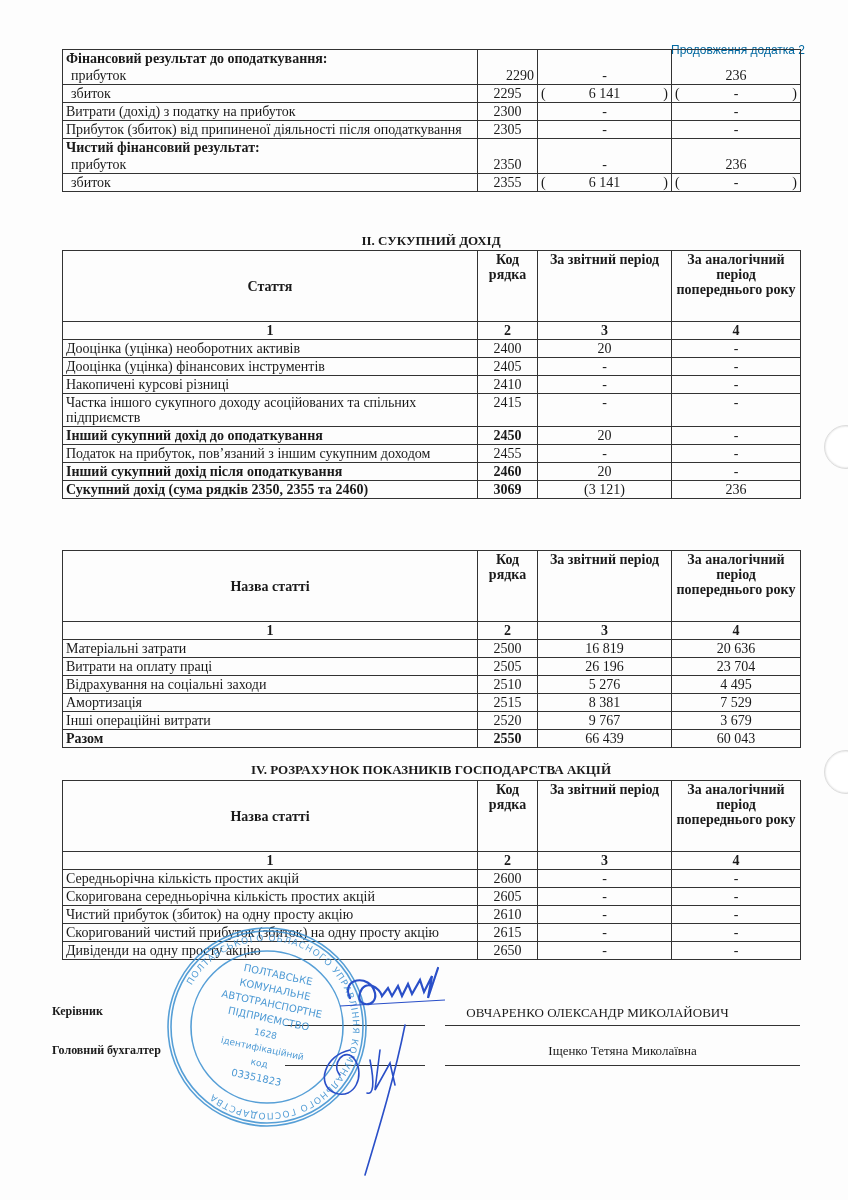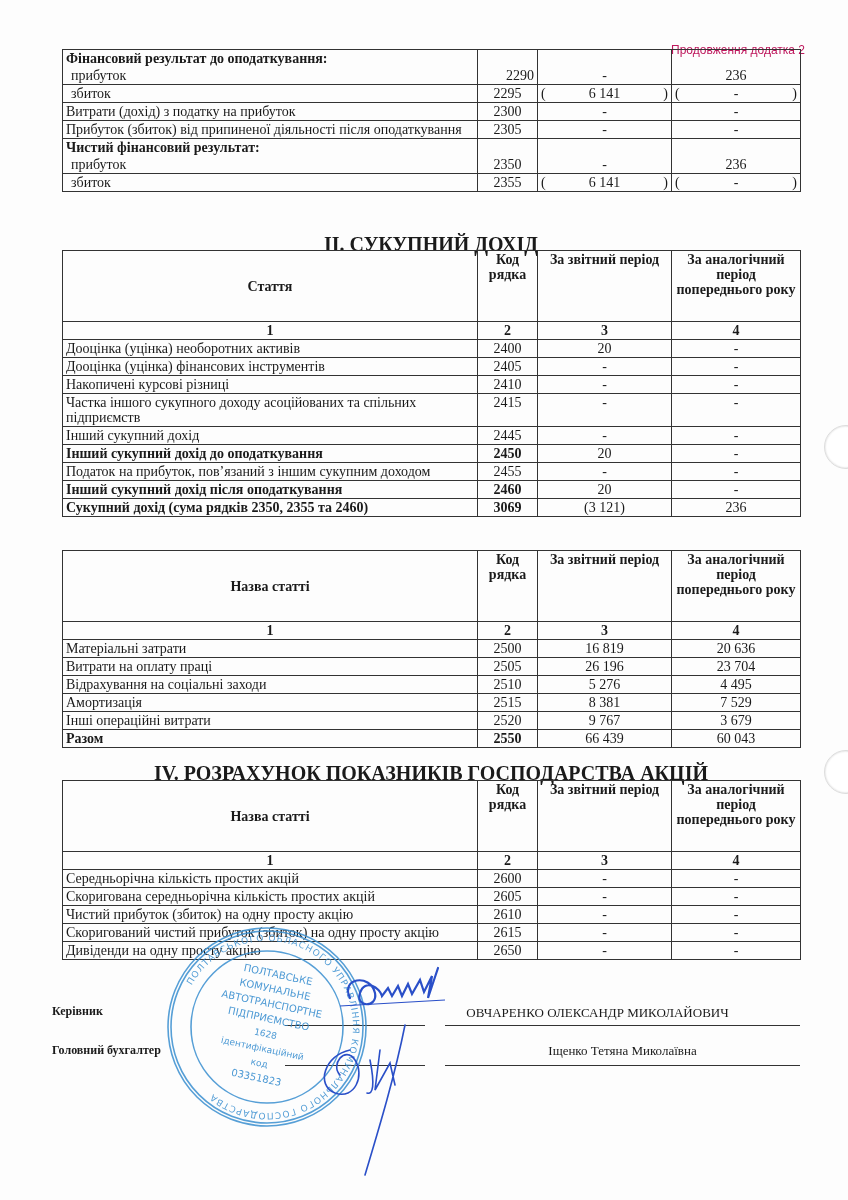--- a/index.html
+++ b/index.html
@@ -3,21 +3,21 @@
 <meta charset="utf-8">
 <style>
   html, body { margin: 0; padding: 0; }
   body {
     width: 848px; height: 1200px; background: #fdfdfd; position: relative; overflow: hidden;
     font-family: "Liberation Serif", serif; color: #1a1a1a;
   }
   .page { position: absolute; left: 0; top: 0; width: 848px; height: 1200px; }
   .continuation {
     position: absolute; right: 43px; top: 43px; font-family: "Liberation Sans", sans-serif;
-    font-size: 12px; color: #be185d;
+    font-size: 12px; color: #0369a1;
   }
   table.fin {
     position: absolute; left: 62px; width: 738px; border-collapse: collapse;
     font-size: 14px; line-height: 15px; table-layout: fixed;
   }
   table.fin td {
     border: 1px solid #333; padding: 1px 3px; vertical-align: top;
   }
   table.fin col.c1 { width: 415px; }
   table.fin col.c2 { width: 60px; }
@@ -26,21 +26,21 @@
   td.code { text-align: center; }
   td.val { text-align: center; }
   td.bold, .bold { font-weight: bold; }
   .indent { padding-left: 8px !important; }
   .paren-cell { display: flex; justify-content: space-between; }
   .paren-cell span { display: inline-block; }
   .head td { text-align: center; vertical-align: middle; font-weight: bold; }
   .num td { text-align: center; font-weight: bold; }
   .section-title {
     position: absolute; left: 62px; width: 738px; text-align: center;
-    font-weight: bold; font-size: 20px;
+    font-weight: bold; font-size: 13px;
   }
   .thick-bottom td { border-bottom: 2px solid #222; }
   #t1 { top: 43px; margin-top: 6px; }
   #t2 { top: 250px; }
   #t3 { top: 550px; }
   #t4 { top: 780px; }
   #s2 { top: 233px; }
   #s3 { top: 532px; }
   #s4 { top: 762px; }
   .sig-label { position: absolute; font-weight: bold; font-size: 12px; }
@@ -176,26 +176,20 @@
         </tr>
         <tr class="thick-bottom">
           <td>Накопичені курсові різниці</td>
           <td class="code">2410</td>
           <td class="val">-</td>
           <td class="val">-</td>
         </tr>
         <tr class="thick-bottom">
           <td>Частка іншого сукупного доходу асоційованих та спільних підприємств</td>
           <td class="code">2415</td>
-          <td class="val">-</td>
-          <td class="val">-</td>
-        </tr>
-        <tr class="thick-bottom">
-          <td>Інший сукупний дохід</td>
-          <td class="code">2445</td>
           <td class="val">-</td>
           <td class="val">-</td>
         </tr>
         <tr class="thick-bottom">
           <td class="bold">Інший сукупний дохід до оподаткування</td>
           <td class="code bold">2450</td>
           <td class="val">20</td>
           <td class="val">-</td>
         </tr>
         <tr class="thick-bottom">

